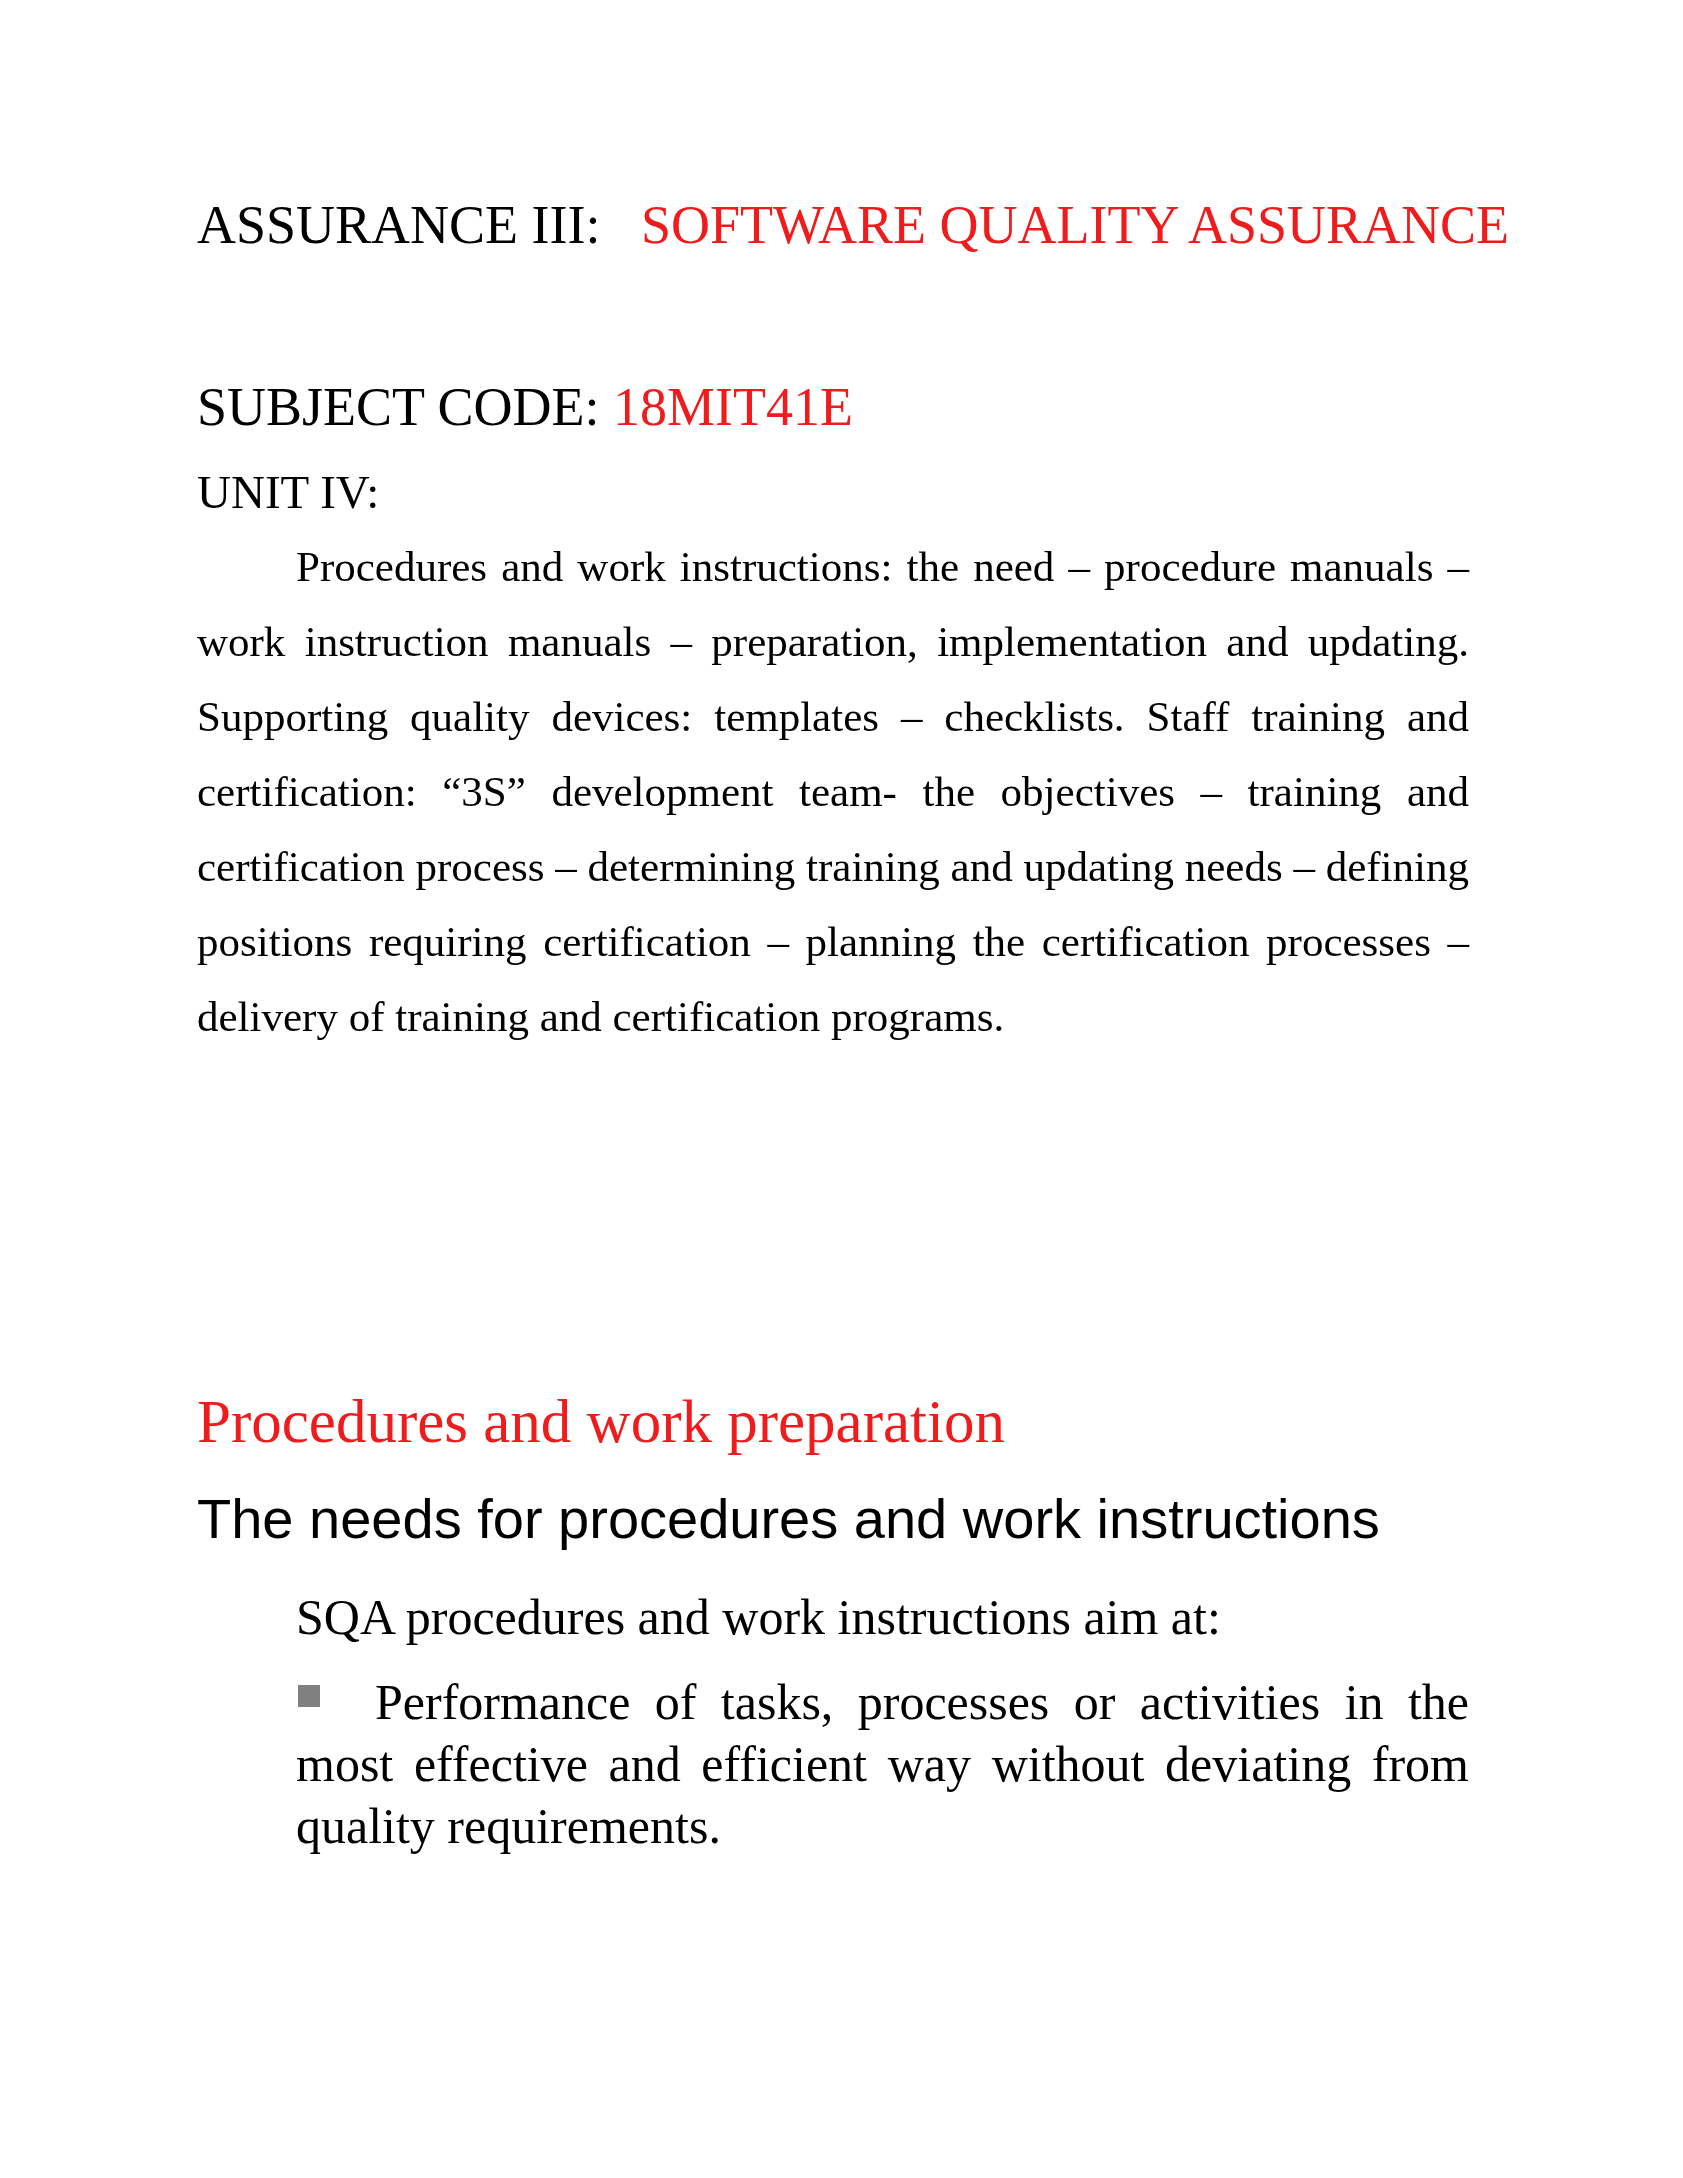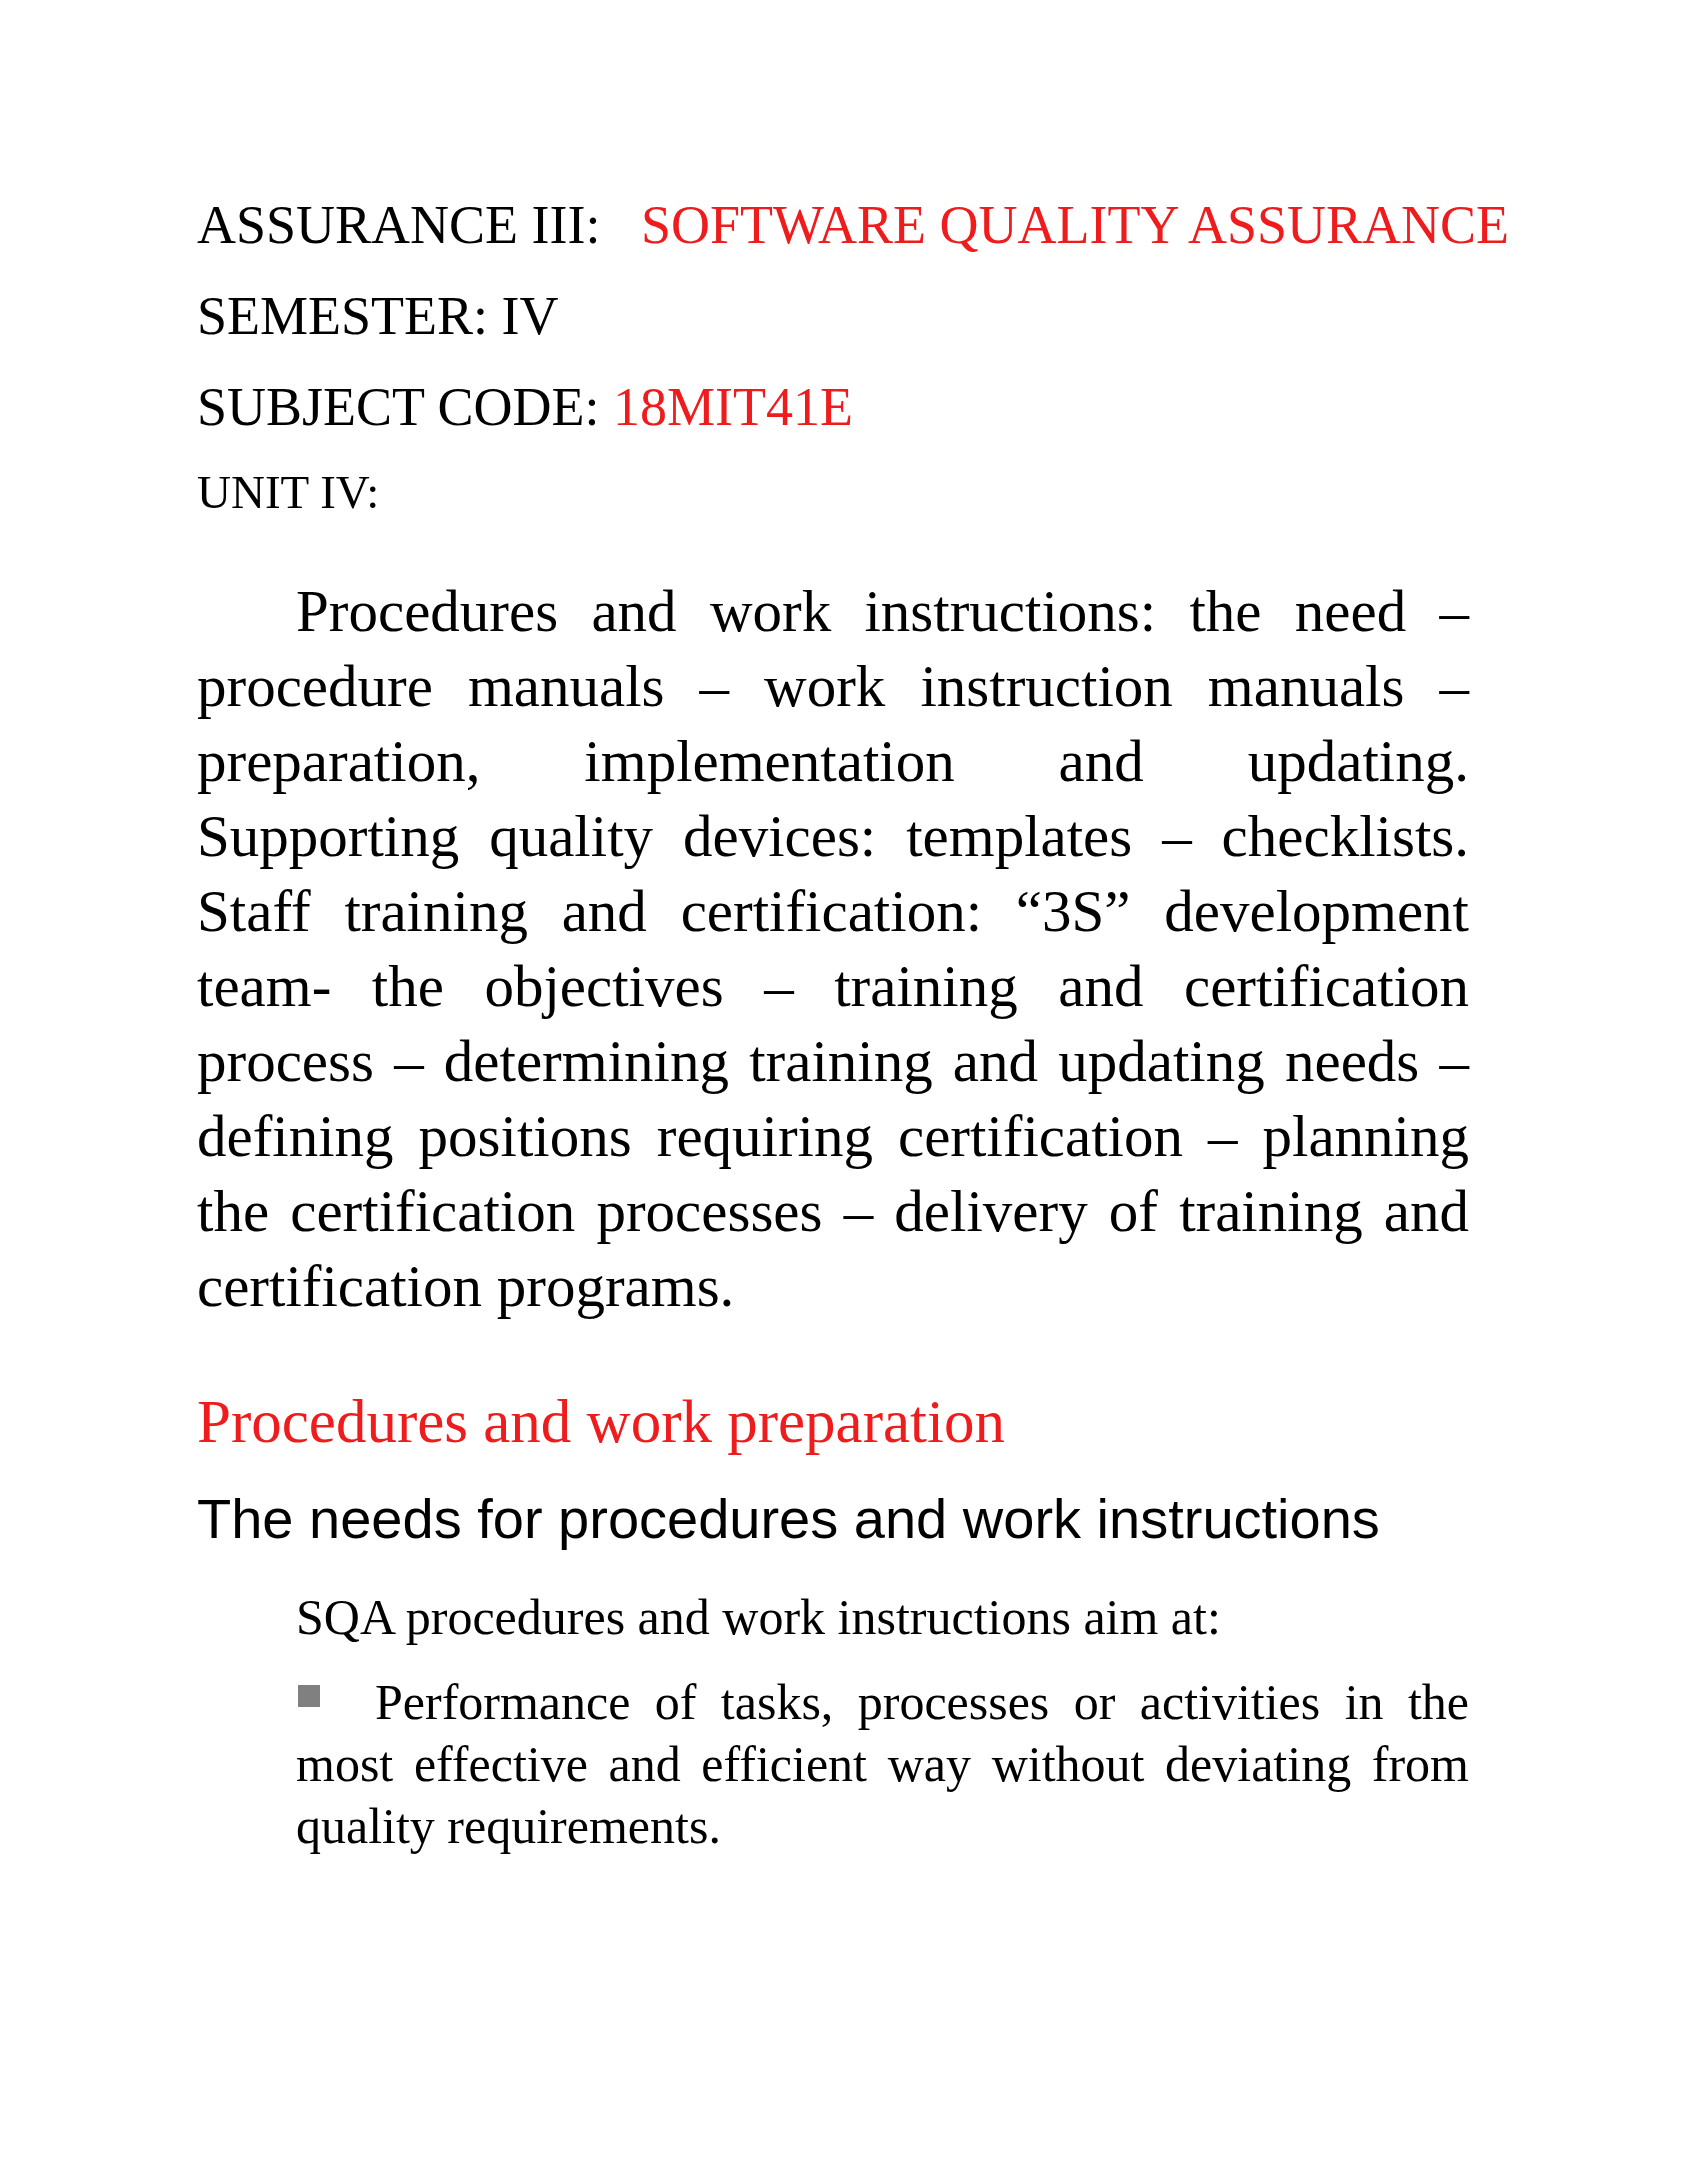--- a/index.html
+++ b/index.html
@@ -7,22 +7,22 @@
          font-family: "Liberation Serif", "DejaVu Serif", serif; color: #000; }
   .line { position: absolute; left: 197px; white-space: nowrap; }
   .hdr { font-size: 54px; line-height: 1; }
   .red { color: #ee1c1c; }
   #l-elective { top: 198px; }
   #l-semester { top: 289px; width: 1257px; }
   #l-semester .right { position: absolute; left: 783px; }
   #l-subject { top: 380px; }
   #l-unit { top: 469px; font-size: 47px; line-height: 1; }
 
-  #para { position: absolute; left: 197px; top: 574px; width: 1272px;
-          font-size: 59px; line-height: 75px; text-align: justify;
+  #para { position: absolute; left: 197px; top: 529px; width: 1272px;
+          font-size: 43px; line-height: 75px; text-align: justify;
           text-indent: 99px; hyphens: none; }
 
   #h-red { position: absolute; left: 197px; top: 1391px; font-size: 61px;
            line-height: 1; color: #ee1c1c; white-space: nowrap; }
   #h-sans { position: absolute; left: 197px; top: 1491px; font-size: 56px;
             line-height: 1; font-family: "Liberation Sans", "DejaVu Sans", sans-serif;
             white-space: nowrap; }
 
   #intro { position: absolute; left: 296px; top: 1592px; font-size: 50px;
            line-height: 1; white-space: nowrap; }
@@ -34,21 +34,20 @@
                  text-indent: 79px; }
 </style>
 </head>
 <body>
 
 <div class="line hdr" id="l-elective">
   <span>ASSURANCE III:</span>&nbsp;&nbsp;&nbsp;<span class="red">SOFTWARE QUALITY ASSURANCE</span>
 </div>
 
 <div class="line hdr" id="l-semester">
-  <span>SEMESTER: IV</span>
 </div>
 
 <div class="line hdr" id="l-subject">
   <span>SUBJECT CODE:</span> <span class="red">18MIT41E</span>
 </div>
 
 <div class="line" id="l-unit">UNIT IV:</div>
 
 <p id="para" style="margin:0">Procedures and work instructions: the need – procedure manuals – work instruction manuals – preparation, implementation and updating. Supporting quality devices: templates – checklists. Staff training and certification: “3S” development team- the objectives – training and certification process – determining training and updating needs – defining positions requiring certification – planning the certification processes – delivery of training and certification programs.</p>
 

